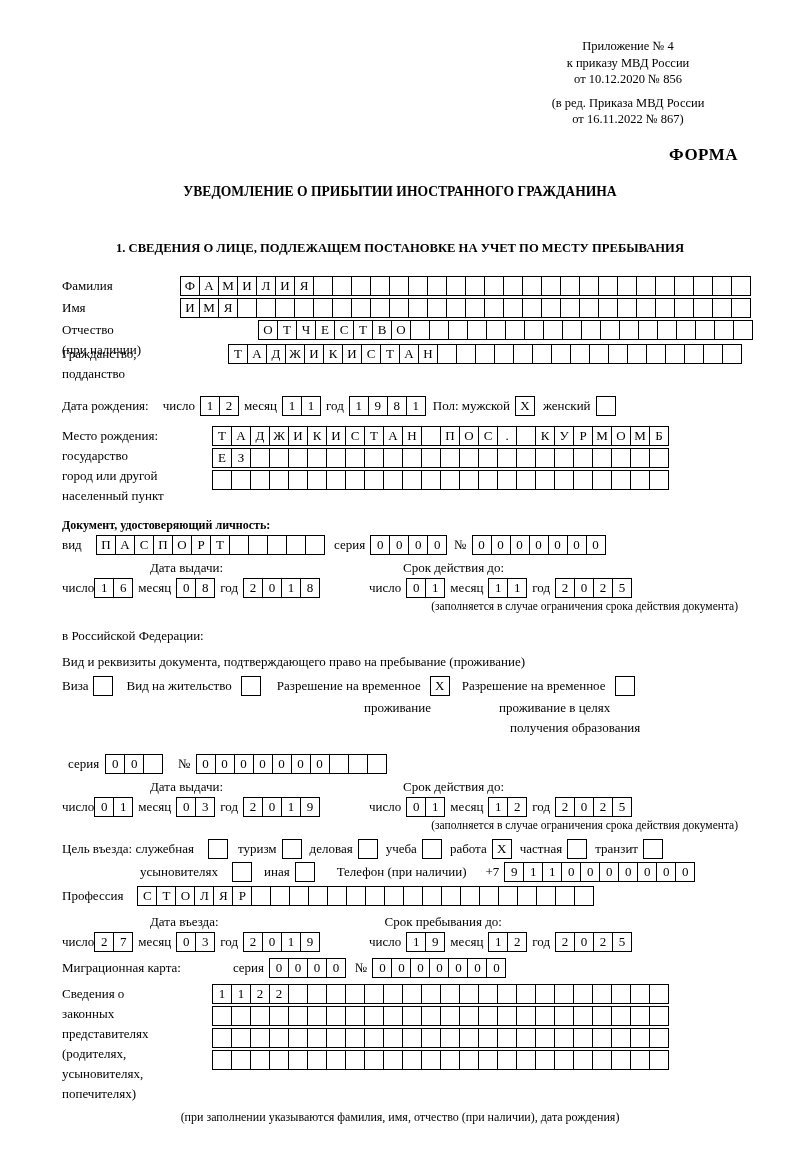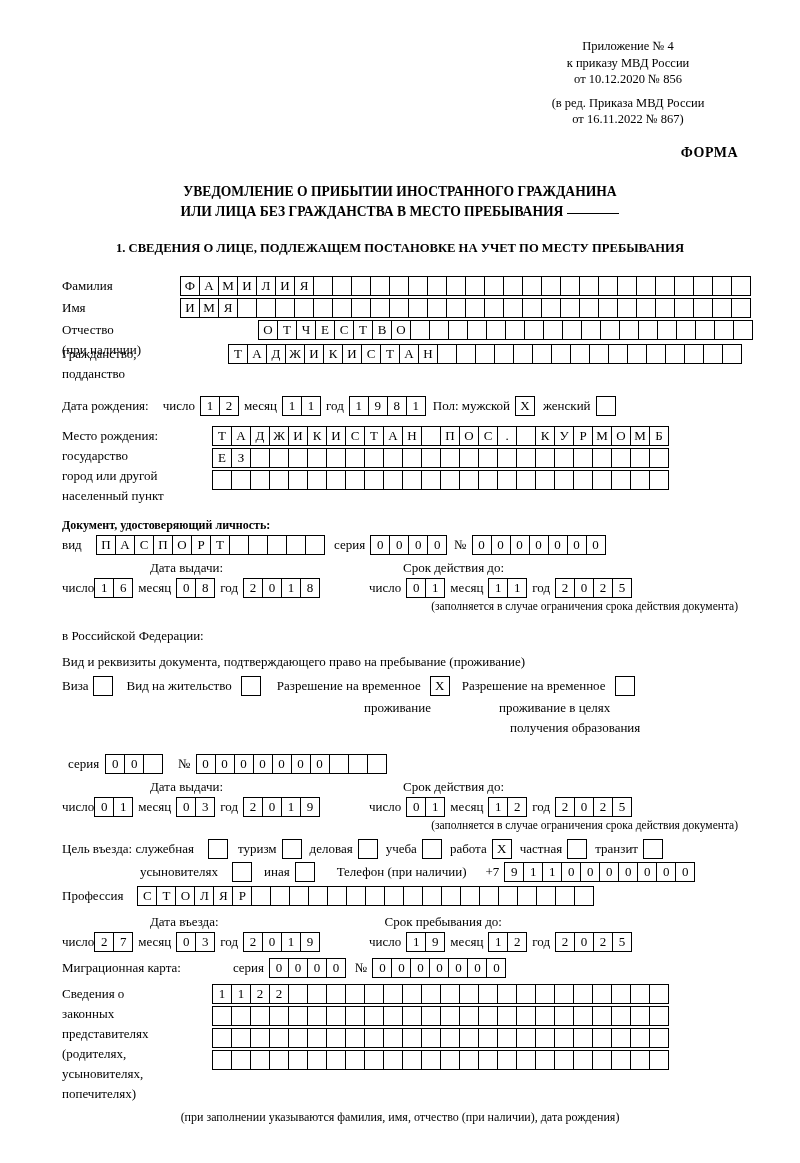--- a/index.html
+++ b/index.html
@@ -30,21 +30,21 @@
     font-size: 12.5px;
     line-height: 1.32;
     width: 220px;
   }
   .header-block .gap { height: 7px; }
   .forma {
     position: absolute;
     top: 145px;
     right: 62px;
     font-weight: bold;
-    font-size: 14px;
+    font-size: 17px;
     letter-spacing: 0.5px;
   }
   .title {
     position: absolute;
     top: 182px;
     left: 0;
     width: 800px;
     text-align: center;
     font-weight: bold;
     font-size: 13.6px;
@@ -147,21 +147,20 @@
     <div>от 10.12.2020 № 856</div>
     <div class="gap"></div>
     <div>(в ред. Приказа МВД России</div>
     <div>от 16.11.2022 № 867)</div>
   </div>
 
   <div class="forma">ФОРМА</div>
 
   <div class="title">
     <div>УВЕДОМЛЕНИЕ О ПРИБЫТИИ ИНОСТРАННОГО ГРАЖДАНИНА</div>
-    <div class="line2"><span>ИЛИ ЛИЦА БЕЗ ГРАЖДАНСТВА В МЕСТО ПРЕБЫВАНИЯ</span><span class="underline-short"></span></div>
   </div>
 
   <div class="section1">1. СВЕДЕНИЯ О ЛИЦЕ, ПОДЛЕЖАЩЕМ ПОСТАНОВКЕ НА УЧЕТ ПО МЕСТУ ПРЕБЫВАНИЯ</div>
 
   <div class="content">
 
     <div class="row">
       <div class="label-col">Фамилия</div>
       <div class="boxes" id="surname-boxes">
           <div class="bx">Ф</div>

